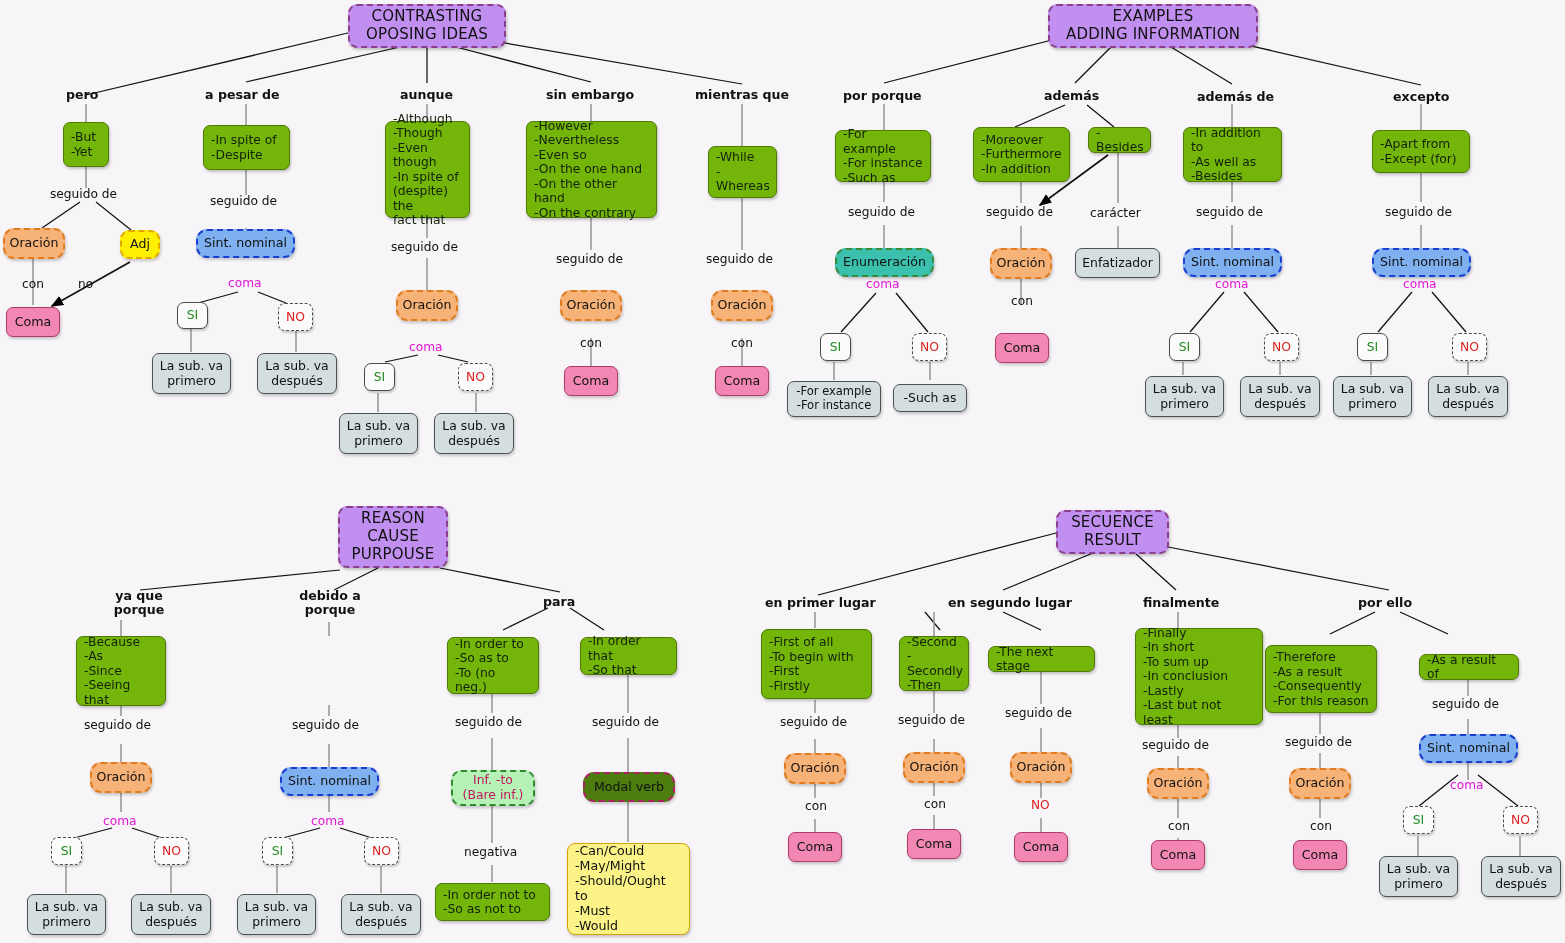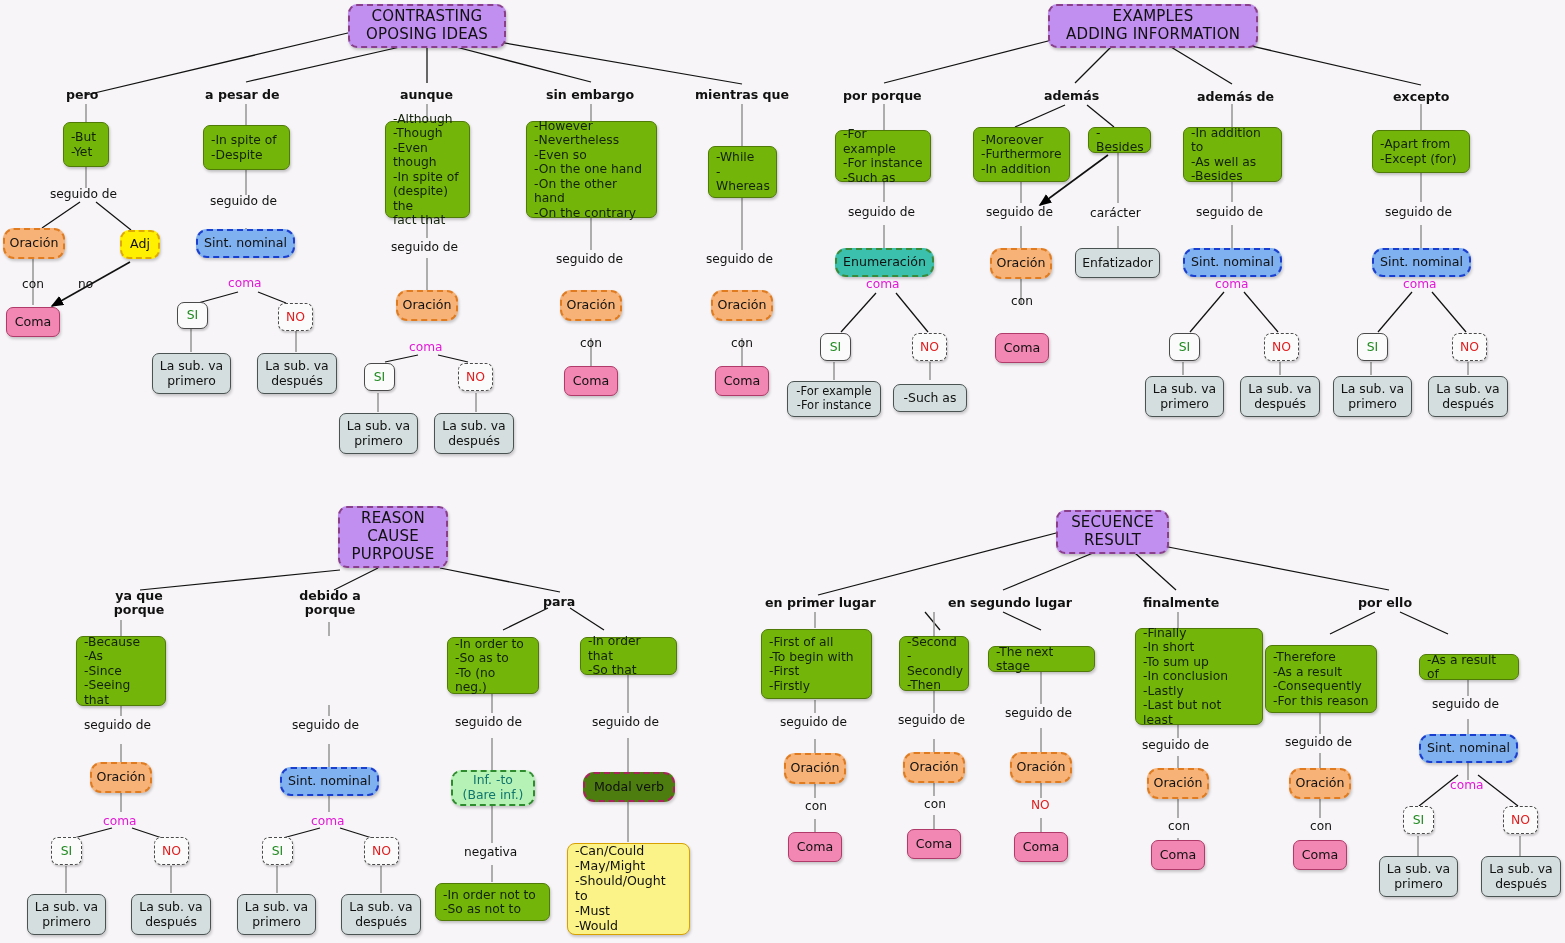--- a/index.html
+++ b/index.html
@@ -27,21 +27,21 @@
           color:#111;font-size:12.6px;box-shadow:1px 2px 3px rgba(0,0,0,.2);}
   .n-pink{background:#f187b2;border:1.4px solid #b03a6a;border-radius:7px;
           color:#111;font-size:12.6px;box-shadow:1px 2px 3px rgba(0,0,0,.2);}
   .n-pinkdash{background:#4d7c0f;border:2px dashed #a8245c;border-radius:11px;
           color:#111;font-size:12.6px;box-shadow:1px 2px 3px rgba(0,0,0,.2);}
   .n-teal{background:#3cc0ae;border:2px dashed #3a8a3a;border-radius:11px;
           color:#111;font-size:12.6px;box-shadow:1px 2px 3px rgba(0,0,0,.2);}
   .n-grey{background:#d4dede;border:1.3px solid #4a5252;border-radius:7px;
           color:#111;font-size:12.4px;box-shadow:1px 2px 3px rgba(0,0,0,.2);}
   .n-ltgreen{background:#b6f2b6;border:2px dashed #2e8b2e;border-radius:10px;
-          color:#0f766e;font-size:12.4px;box-shadow:1px 2px 3px rgba(0,0,0,.2);}
+          color:#be185d;font-size:12.4px;box-shadow:1px 2px 3px rgba(0,0,0,.2);}
   .n-yesno{background:#fbfbfb;border:1.2px solid #4a4a4a;border-radius:7px;
           font-size:12.4px;box-shadow:1px 2px 2px rgba(0,0,0,.18);}
   .n-yesno.yes{color:#1f8a1f;}
   .n-yesno.no{color:#e02020;}
   .n-yesno.dash{border-style:dashed;}
 
   
   .lbl{position:absolute;color:#111;white-space:nowrap;}
   .lbl-branch{font-weight:bold;font-size:12.6px;}
   .lbl-link{font-size:12.2px;}

